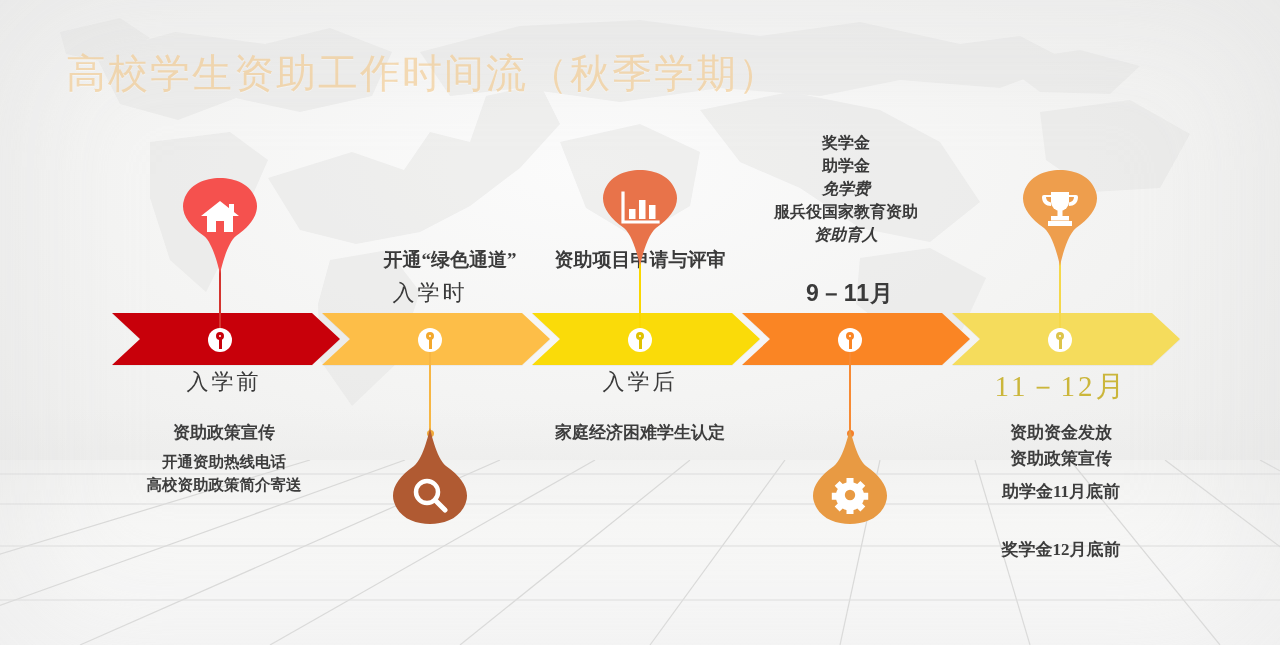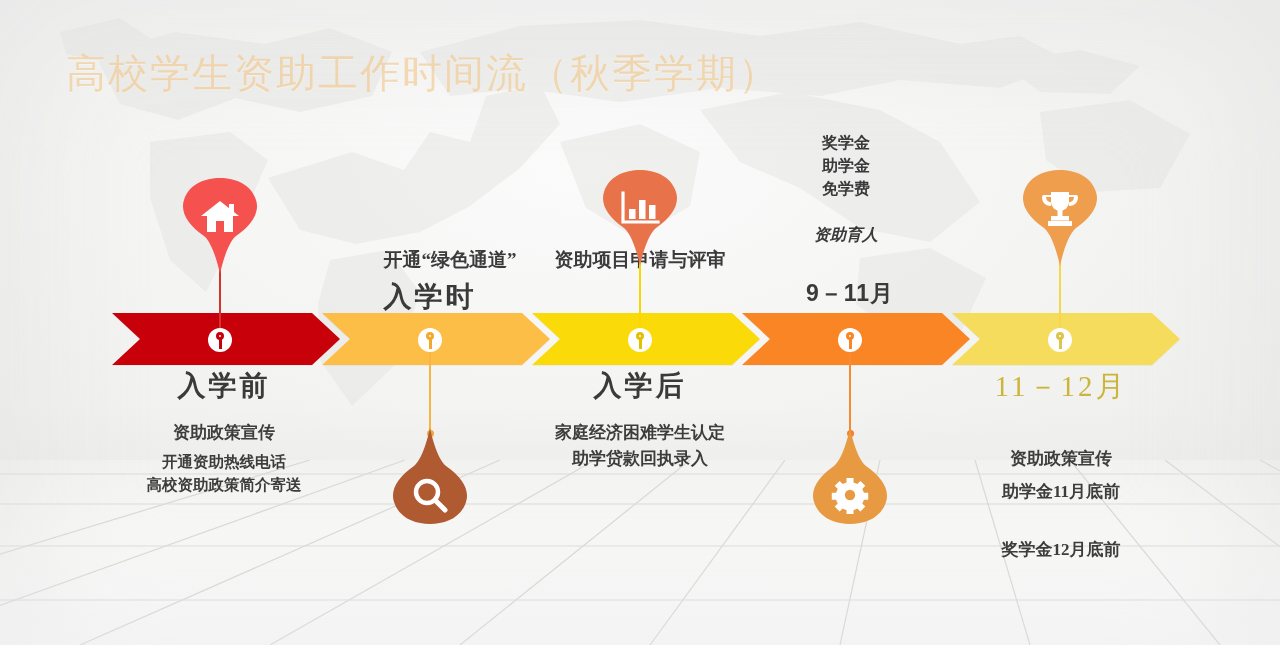--- a/index.html
+++ b/index.html
@@ -69,21 +69,21 @@
   .pin.up .glyph{height:78px;}
   .pin.down .glyph{height:78px;top:14px;}
 
   
   .lbl{position:absolute;text-align:center;white-space:nowrap;}
   .cap-top{
     font-size:19px;color:#3b3b3b;font-weight:700;
     font-family:"Liberation Serif","DejaVu Serif",serif;
   }
   .stage-name{
-    font-size:28px;color:#3a3a3a;font-weight:700;letter-spacing:3px;
+    font-size:22px;color:#3a3a3a;font-weight:400;letter-spacing:3px;
   }
   .stage-name.bold{font-weight:700;letter-spacing:1px;font-size:23px;
     font-family:"Liberation Sans","DejaVu Sans",sans-serif;}
   .stage-name.olive{color:#cbb63b;font-size:29px;font-weight:400;}
   .det{font-size:17px;color:#3d3d3d;font-weight:700;line-height:26px;}
   .det.sm{font-size:15.5px;line-height:24px;}
   .listline{font-size:16px;color:#3a3a3a;font-weight:700;line-height:23px;}
 </style>
 </head>
 <body>
@@ -253,27 +253,28 @@
     <div class="lbl det" style="left:124px;top:420px;width:200px;">资助政策宣传</div>
     <div class="lbl det sm" style="left:114px;top:450px;width:220px;">开通资助热线电话</div>
     <div class="lbl det sm" style="left:104px;top:473px;width:240px;">高校资助政策简介寄送</div>
 
     <div class="lbl cap-top" style="left:330px;top:247px;width:240px;">开通“绿色通道”</div>
     <div class="lbl stage-name" style="left:330px;top:278px;width:200px;">入学时</div>
 
     <div class="lbl cap-top" style="left:524px;top:247px;width:232px;">资助项目申请与评审</div>
     <div class="lbl stage-name" style="left:540px;top:367px;width:200px;">入学后</div>
     <div class="lbl det" style="left:520px;top:420px;width:240px;">家庭经济困难学生认定</div>
-    <div class="lbl det" style="left:520px;top:446px;width:240px;">助学贷款回执录入</div>
 
     <div class="lbl listline" style="left:736px;top:154px;width:220px;">助学金</div>
     <div class="lbl listline" style="left:736px;top:131px;width:220px;">奖学金</div>
-    <div class="lbl listline" style="left:736px;top:177px;width:220px;">免学费</div>
+    <div class="lbl listline" style="left:736px;top:177px;width:220px;font-style:italic;">免学费</div>
+    <div class="lbl listline" style="left:736px;top:200px;width:220px;">服兵役国家教育资助</div>
     <div class="lbl listline" style="left:736px;top:223px;width:220px;font-style:italic;">资助育人</div>
     <div class="lbl stage-name bold" style="left:750px;top:278px;width:200px;">9－11月</div>
 
     <div class="lbl stage-name olive" style="left:966px;top:367px;width:190px;">11－12月</div>
+    <div class="lbl det" style="left:966px;top:420px;width:190px;">资助资金发放</div>
     <div class="lbl det" style="left:966px;top:446px;width:190px;">资助政策宣传</div>
     <div class="lbl det" style="left:966px;top:479px;width:190px;">助学金11月底前</div>
     <div class="lbl det" style="left:966px;top:505px;width:190px;margin-top:32px;">奖学金12月底前</div>
 
   </div>
 </div>
 
 </body></html>

